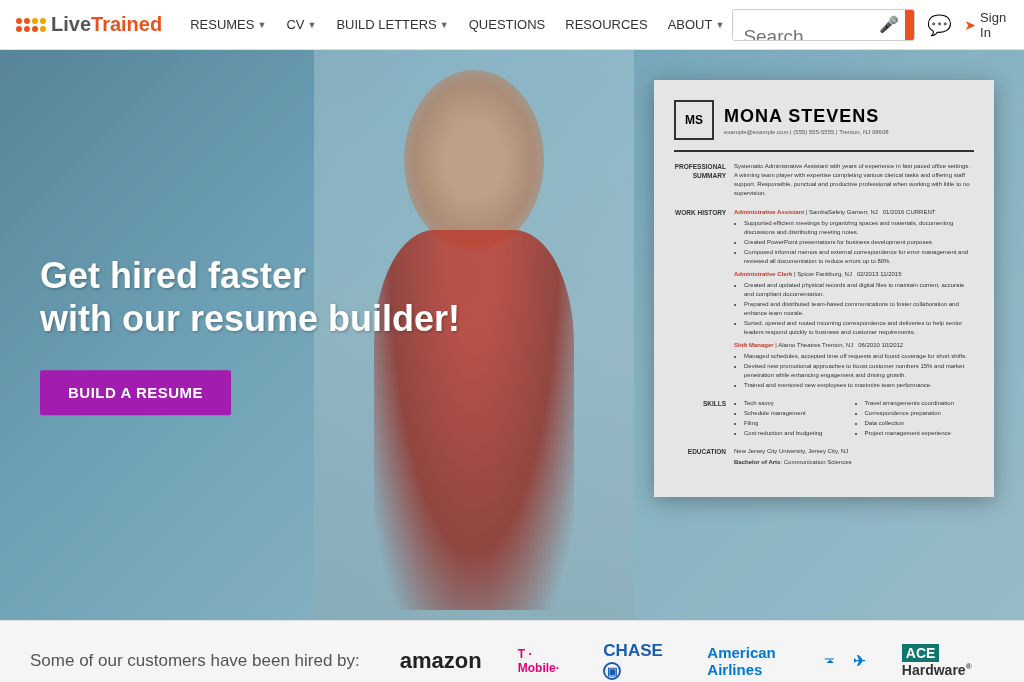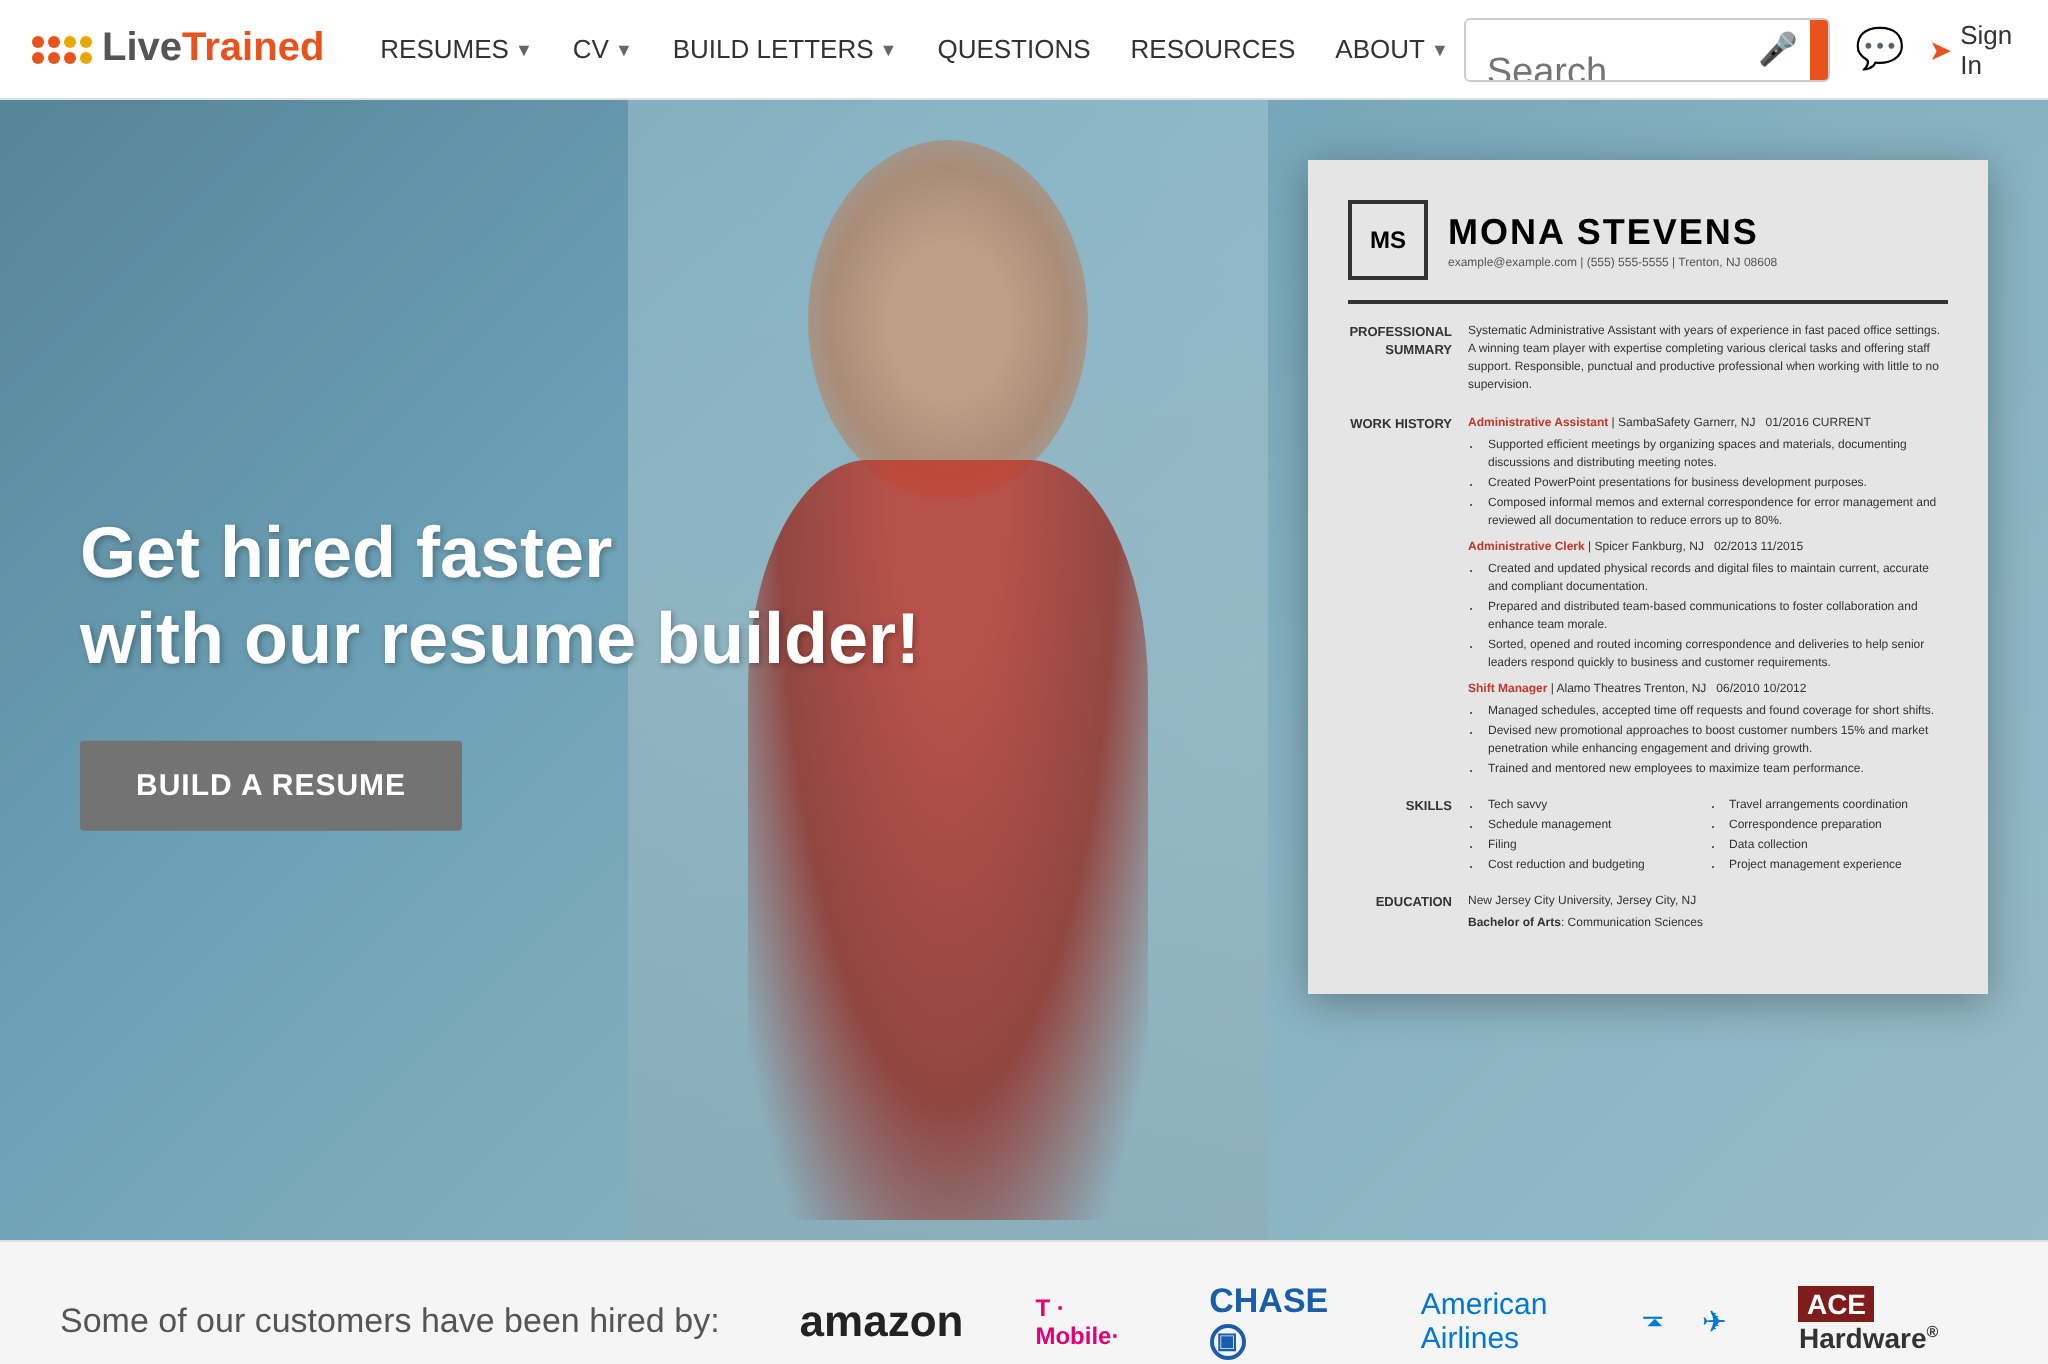--- a/index.html
+++ b/index.html
@@ -146,21 +146,21 @@
       color: #fff;
     }
     .hero-title {
       font-size: 36px;
       font-weight: bold;
       line-height: 1.2;
       text-shadow: 1px 1px 3px rgba(0,0,0,0.3);
       margin-bottom: 30px;
     }
     .hero-cta {
-      background: #737373;
+      background: #a21caf;
       color: #fff;
       border: none;
       padding: 14px 28px;
       font-size: 15px;
       font-weight: bold;
       cursor: pointer;
       border-radius: 2px;
       text-transform: uppercase;
       letter-spacing: 0.5px;
     }
@@ -251,21 +251,21 @@
       flex: 1;
     }
     .amazon-logo {
       font-size: 22px;
       font-weight: 900;
       color: #222;
       font-family: 'Arial Black', sans-serif;
     }
     .tmobile-logo { font-size: 12px; color: #e20074; font-weight: bold; }
     .chase-logo { font-size: 17px; font-weight: bold; color: #1a5dad; }
-    .aa-logo { font-size: 15px; font-weight: normal; color: #0078d2; display: flex; align-items: center; gap: 18px; }
+    .aa-logo { font-size: 15px; font-weight: bold; color: #0078d2; display: flex; align-items: center; gap: 18px; }
     .ace-logo { font-size: 15px; font-weight: bold; color: #e8531d; }
     .ace-logo span { color: #333; }
   </style>
 </head>
 <body>
 
 <header>
   <a class="logo" href="#">
     <div class="logo-dots">
       <div class="logo-dot" style="background:#e8531d;"></div>
@@ -431,18 +431,18 @@
     <div class="aa-logo">
       <span>American Airlines</span>
       <svg width="16" height="16" viewBox="0 0 24 24" fill="#0078d2">
         <path d="M21 16l-7-7-7 7"></path>
         <path d="M3 8h18" stroke="#0078d2" stroke-width="2"></path>
       </svg>
       ✈
     </div>
 
     <div class="ace-logo">
-      <span style="background:#7f1d1d;color:#fff;padding:1px 4px;font-size:14px;">ACE</span>
+      <span style="background:#0f766e;color:#fff;padding:1px 4px;font-size:14px;">ACE</span>
       <span style="color:#333;font-size:14px;"> Hardware<sup style="font-size:8px;">®</sup></span>
     </div>
 
   </div>
 </section>
 
 </body></html>

